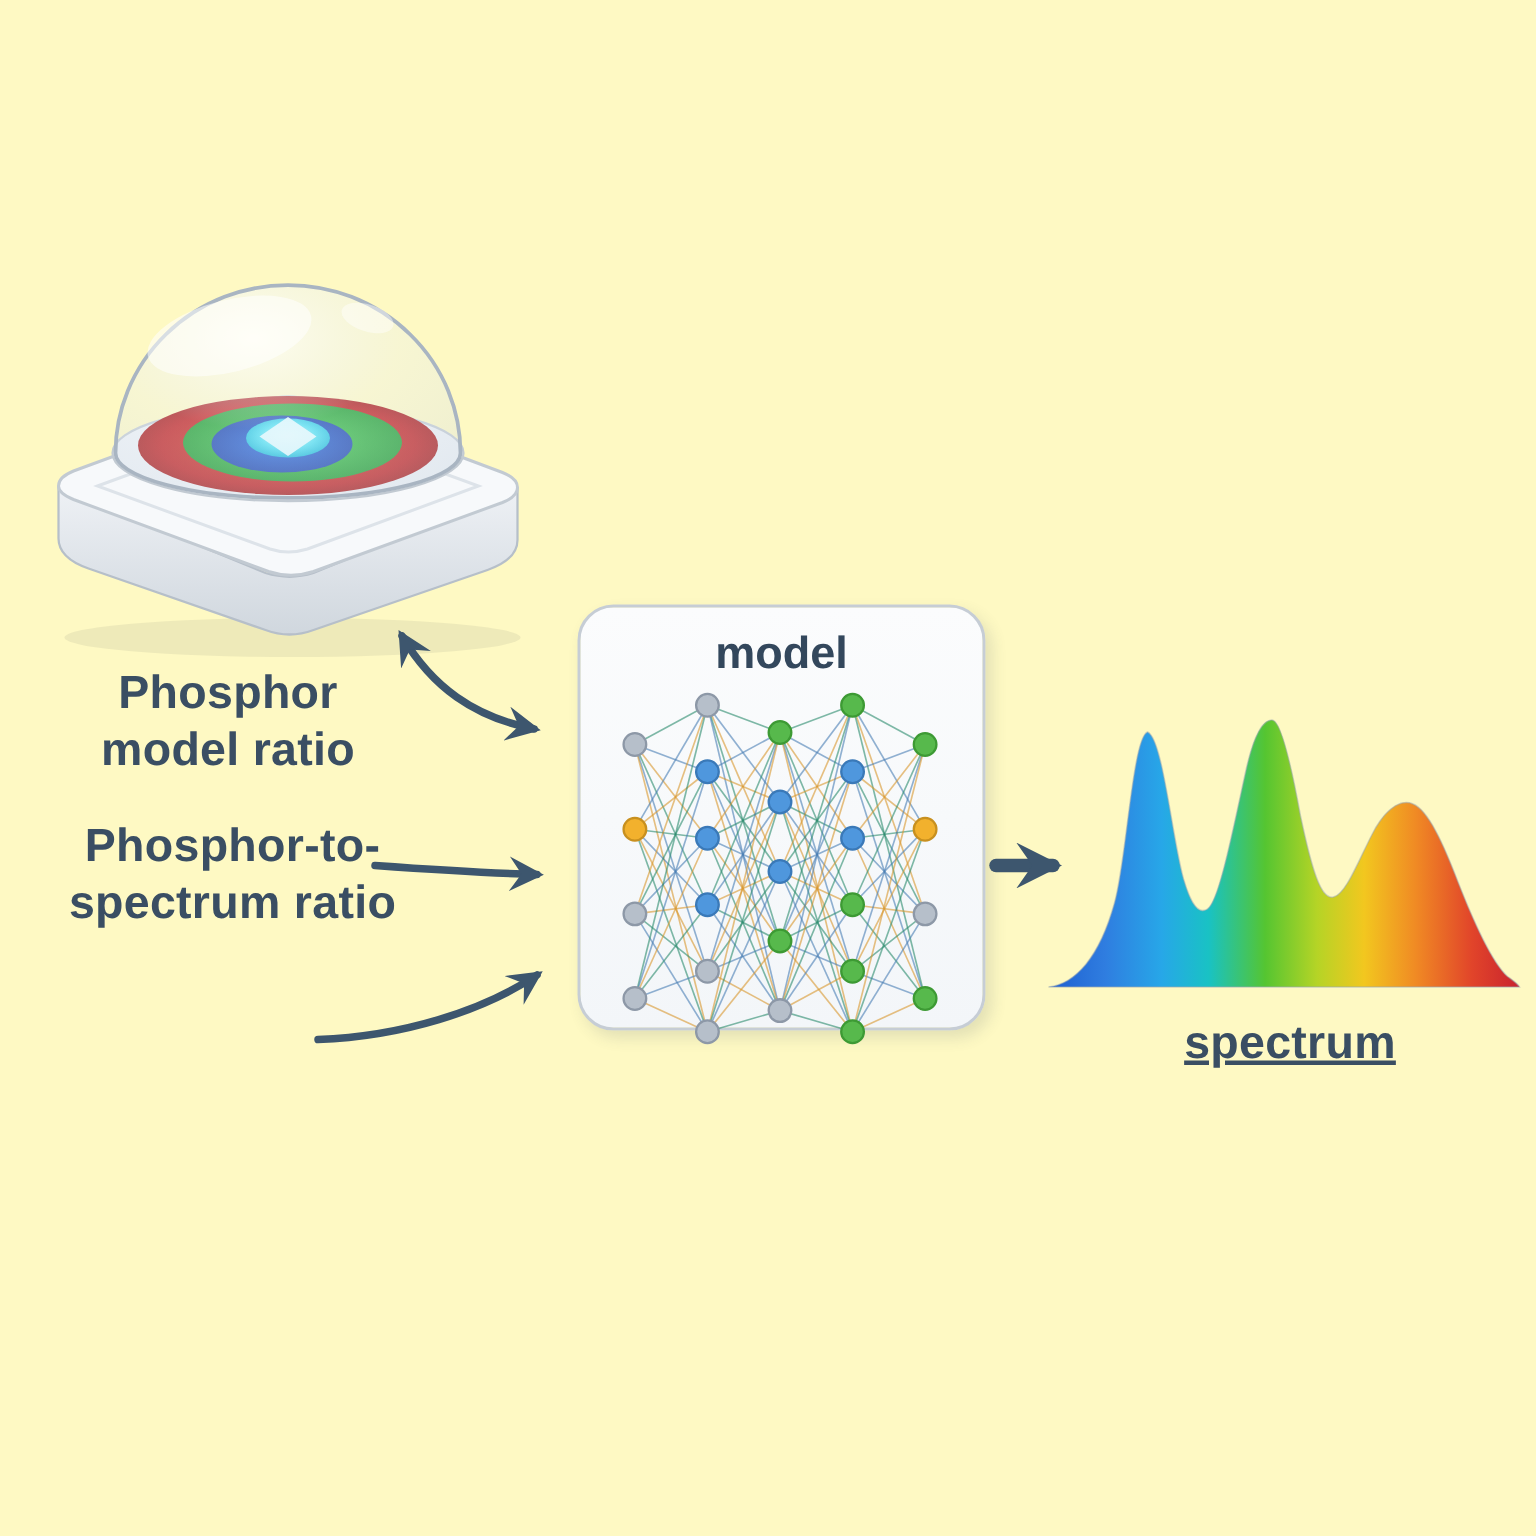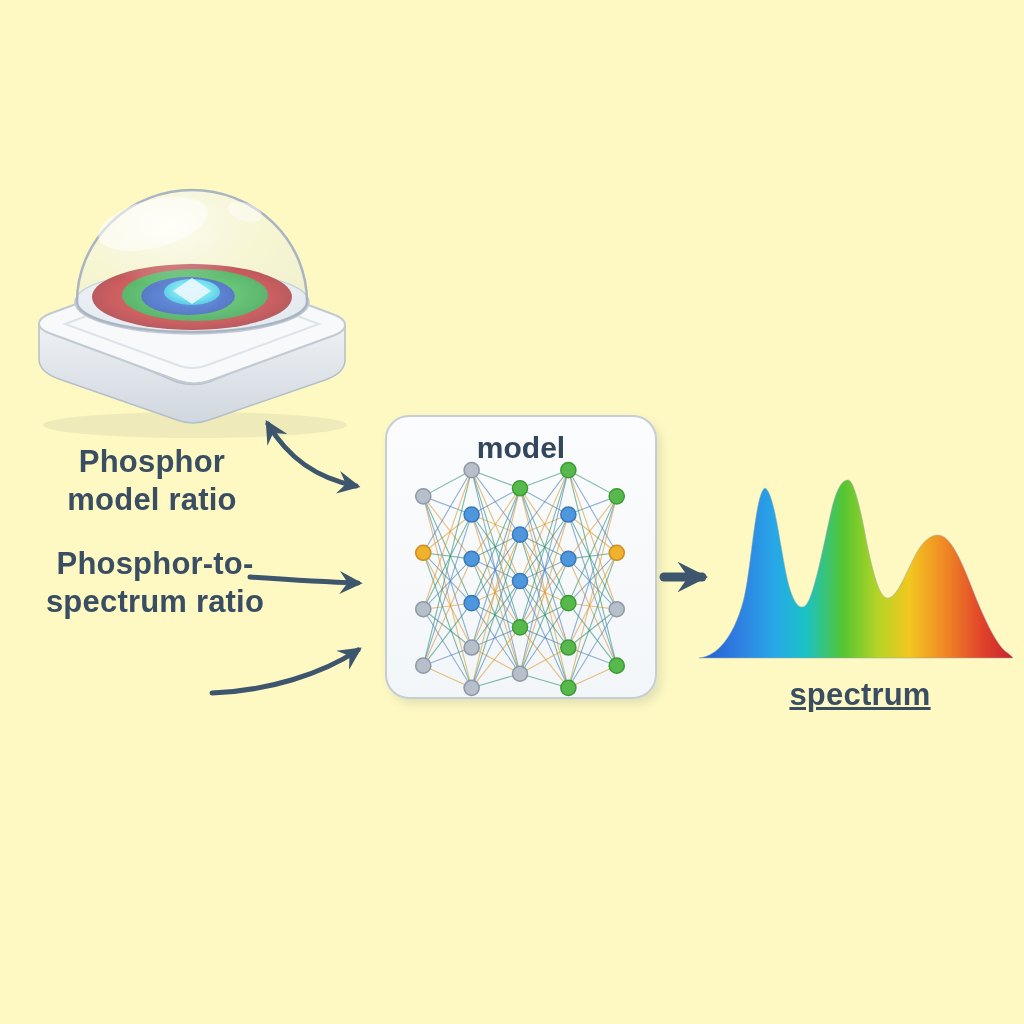--- a/index.html
+++ b/index.html
@@ -16,21 +16,20 @@
     letter-spacing:0.2px;
   }
   .model-box{
     position:absolute;
     left:385px;top:403px;width:272px;height:284px;
     box-sizing:border-box;
     border:2px solid #c6cdd5;
     border-radius:24px;
     background:linear-gradient(180deg,#fbfcfd 0%,#f3f6f9 100%);
     box-shadow:4px 5px 10px rgba(60,80,100,0.14);
-    margin-top:12px;
   }
   .model-title{
     position:absolute;
     top:14px;left:0;width:100%;
     text-align:center;
     font-size:30px;
     font-weight:700;
     color:#33475c;
   }
   .spectrum-label{font-weight:700;text-decoration:underline;}

